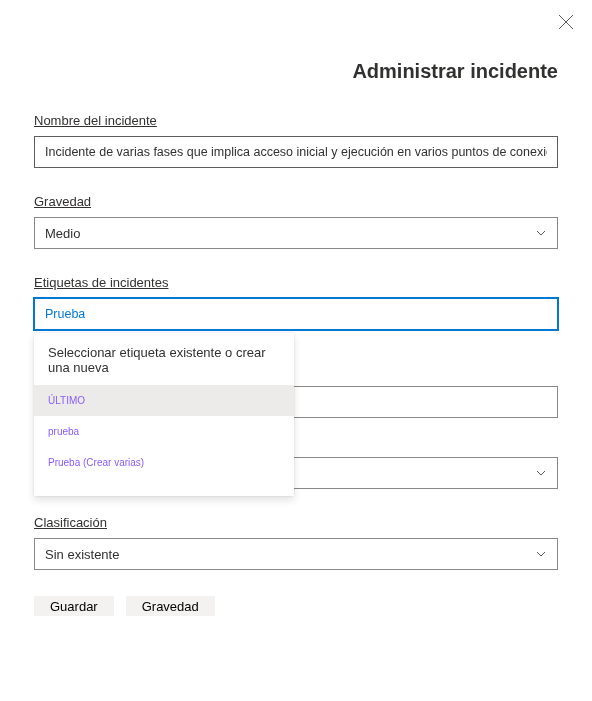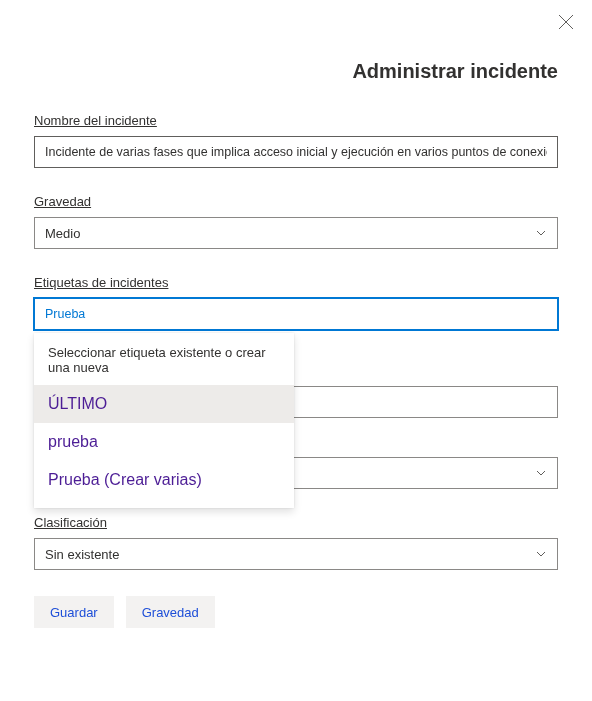--- a/index.html
+++ b/index.html
@@ -75,54 +75,54 @@
       flex-shrink: 0;
     }
     .dropdown {
       position: absolute;
       top: 58px;
       left: 0;
       width: 260px;
       background: #fff;
       box-shadow: 0 4px 8px rgba(0,0,0,0.12), 0 0 2px rgba(0,0,0,0.1);
       z-index: 100;
-      padding-bottom: 9px;
+      padding-bottom: 18px;
     }
     .dropdown-header {
       padding: 12px 14px 10px 14px;
       font-size: 13px;
       color: #323130;
     }
     .dropdown-item {
       padding: 10px 14px;
-      font-size: 16px;
-      color: #4c1d95;
+      font-size: 10px;
+      color: #8b5cf6;
       cursor: pointer;
     }
     .dropdown-item.highlighted {
       background: #edebe9;
     }
     .assigned-box {
       width: 100%;
       height: 32px;
       border: 1px solid #8a8886;
       background: #fff;
     }
     .button-row {
       display: flex;
       gap: 12px;
       margin-top: 14px;
     }
     .btn {
       min-width: 78px;
-      height: 32px;
+      height: 20px;
       padding: 0 16px;
       border: none;
       background: #f3f2f1;
-      color: #1d4ed8;
+      color: #000000;
       font-size: 13px;
       font-family: inherit;
       cursor: pointer;
     }
   </style>
 </head>
 <body>
 
 <div class="close-btn">
   <svg viewBox="0 0 16 16" width="16" height="16">

